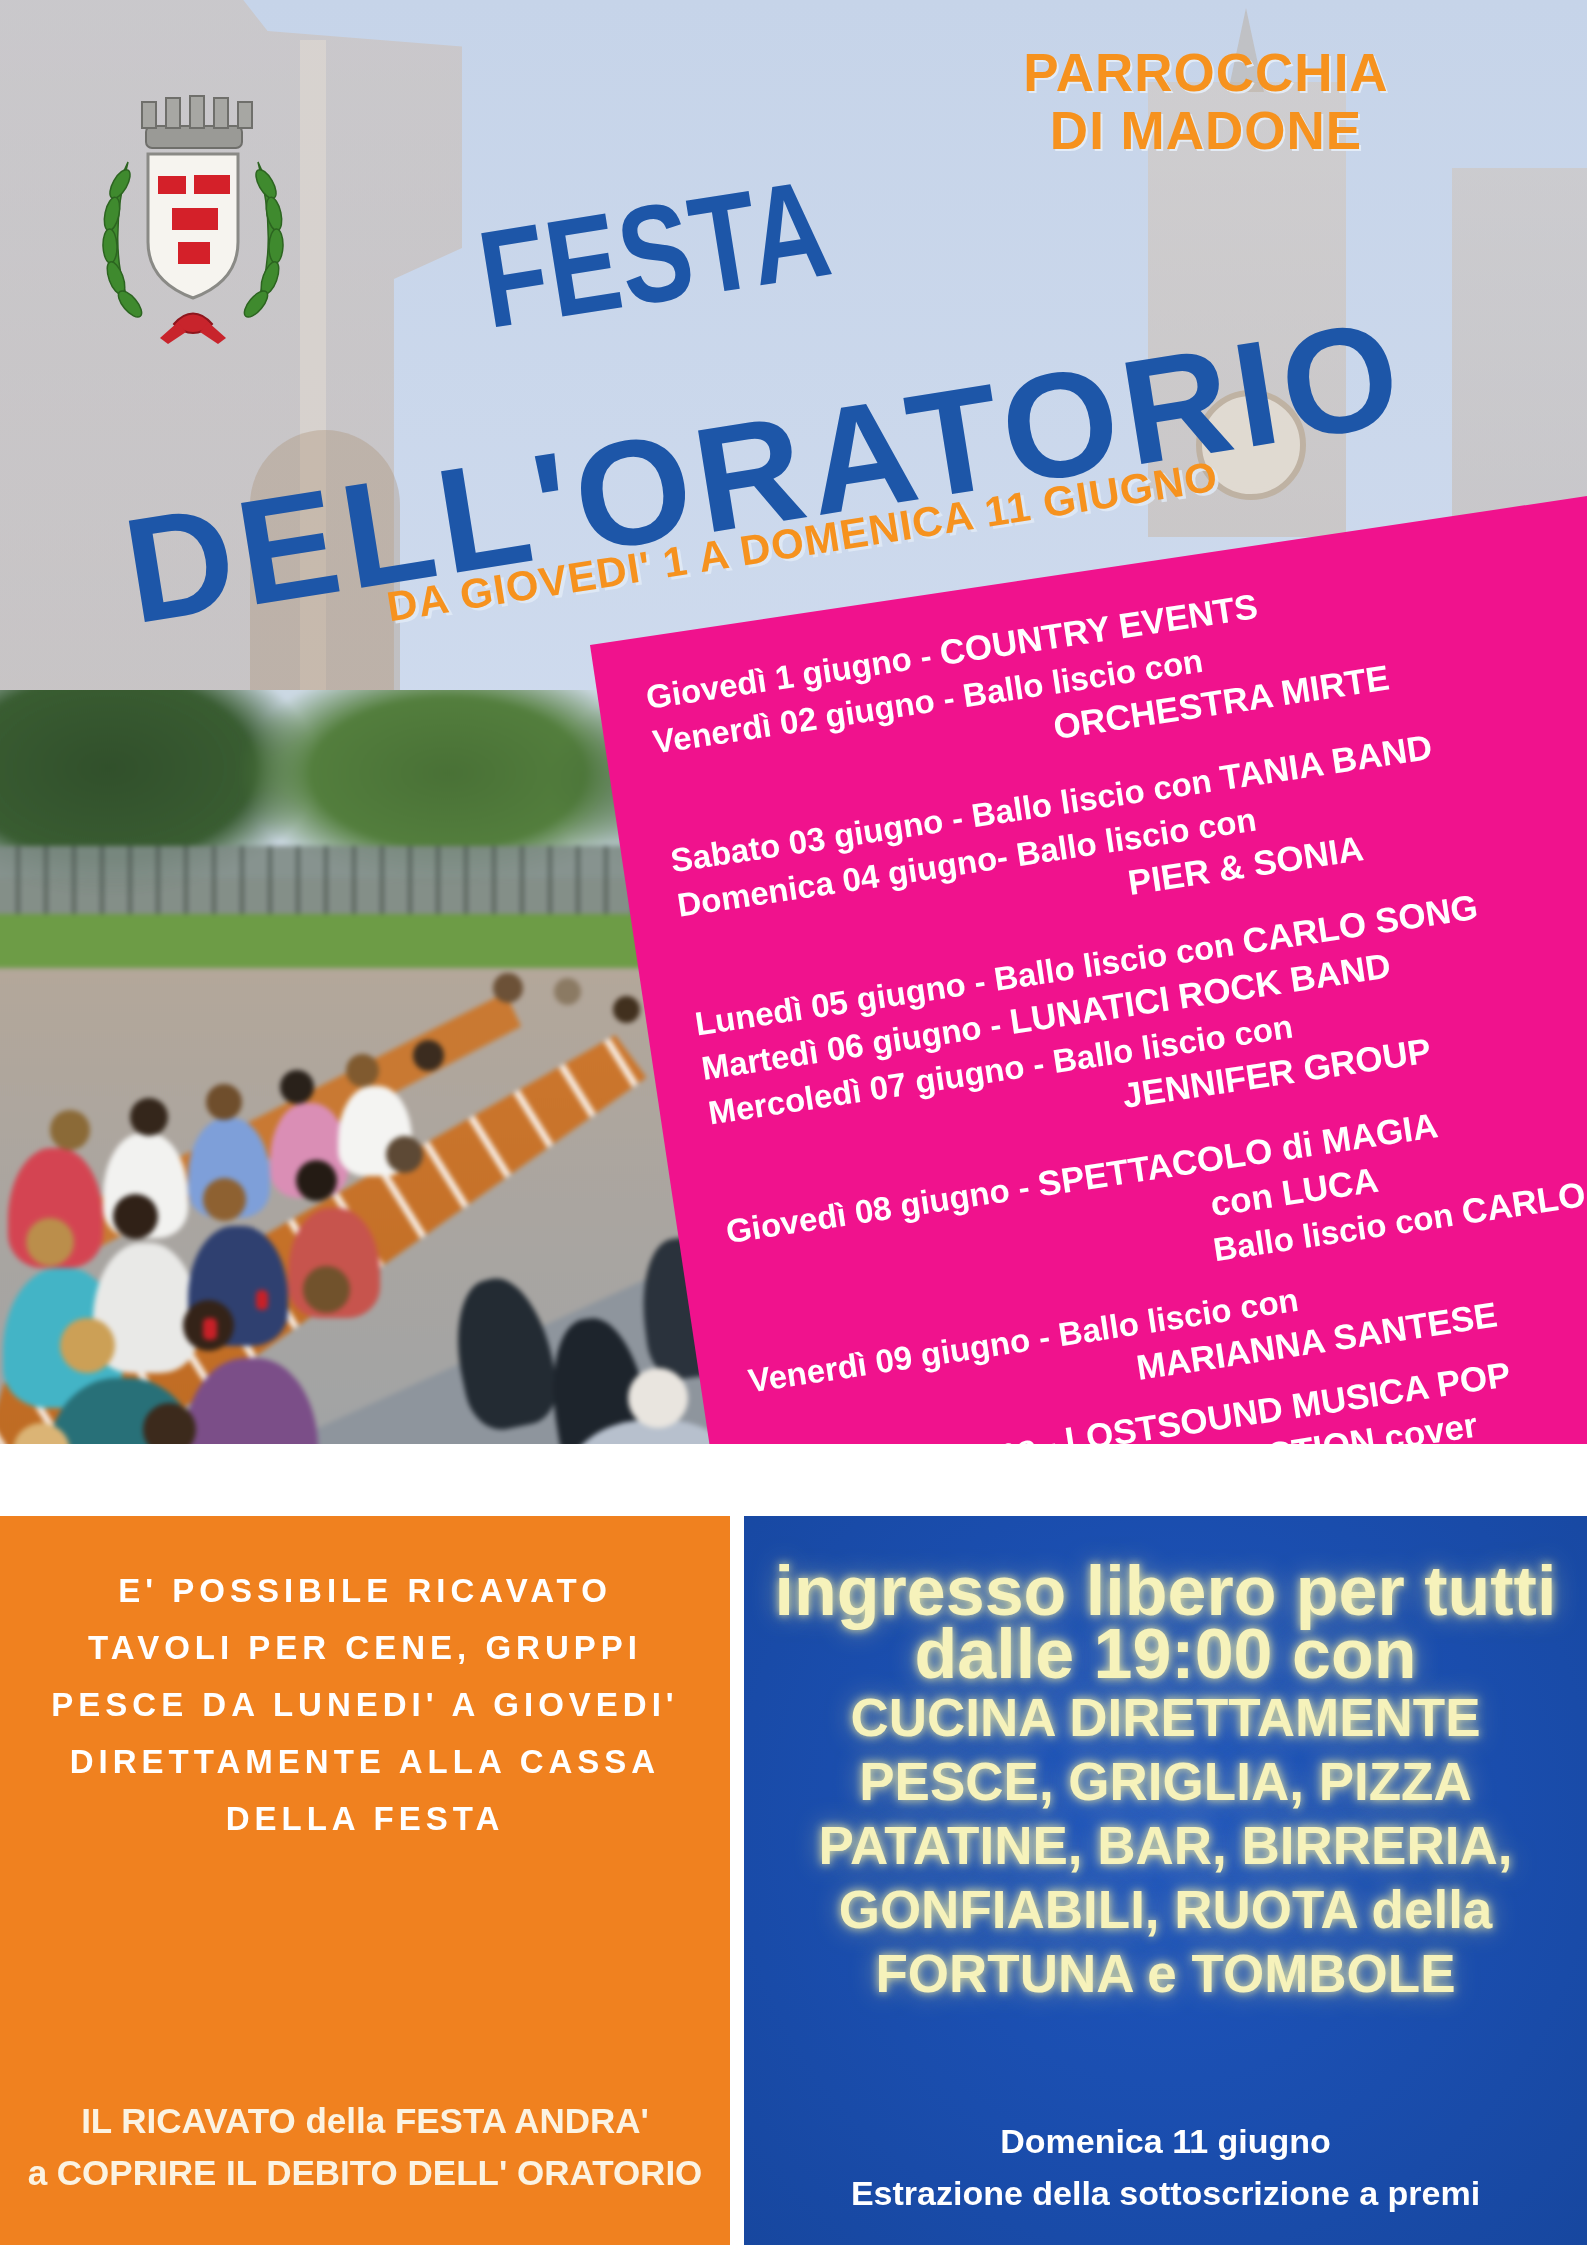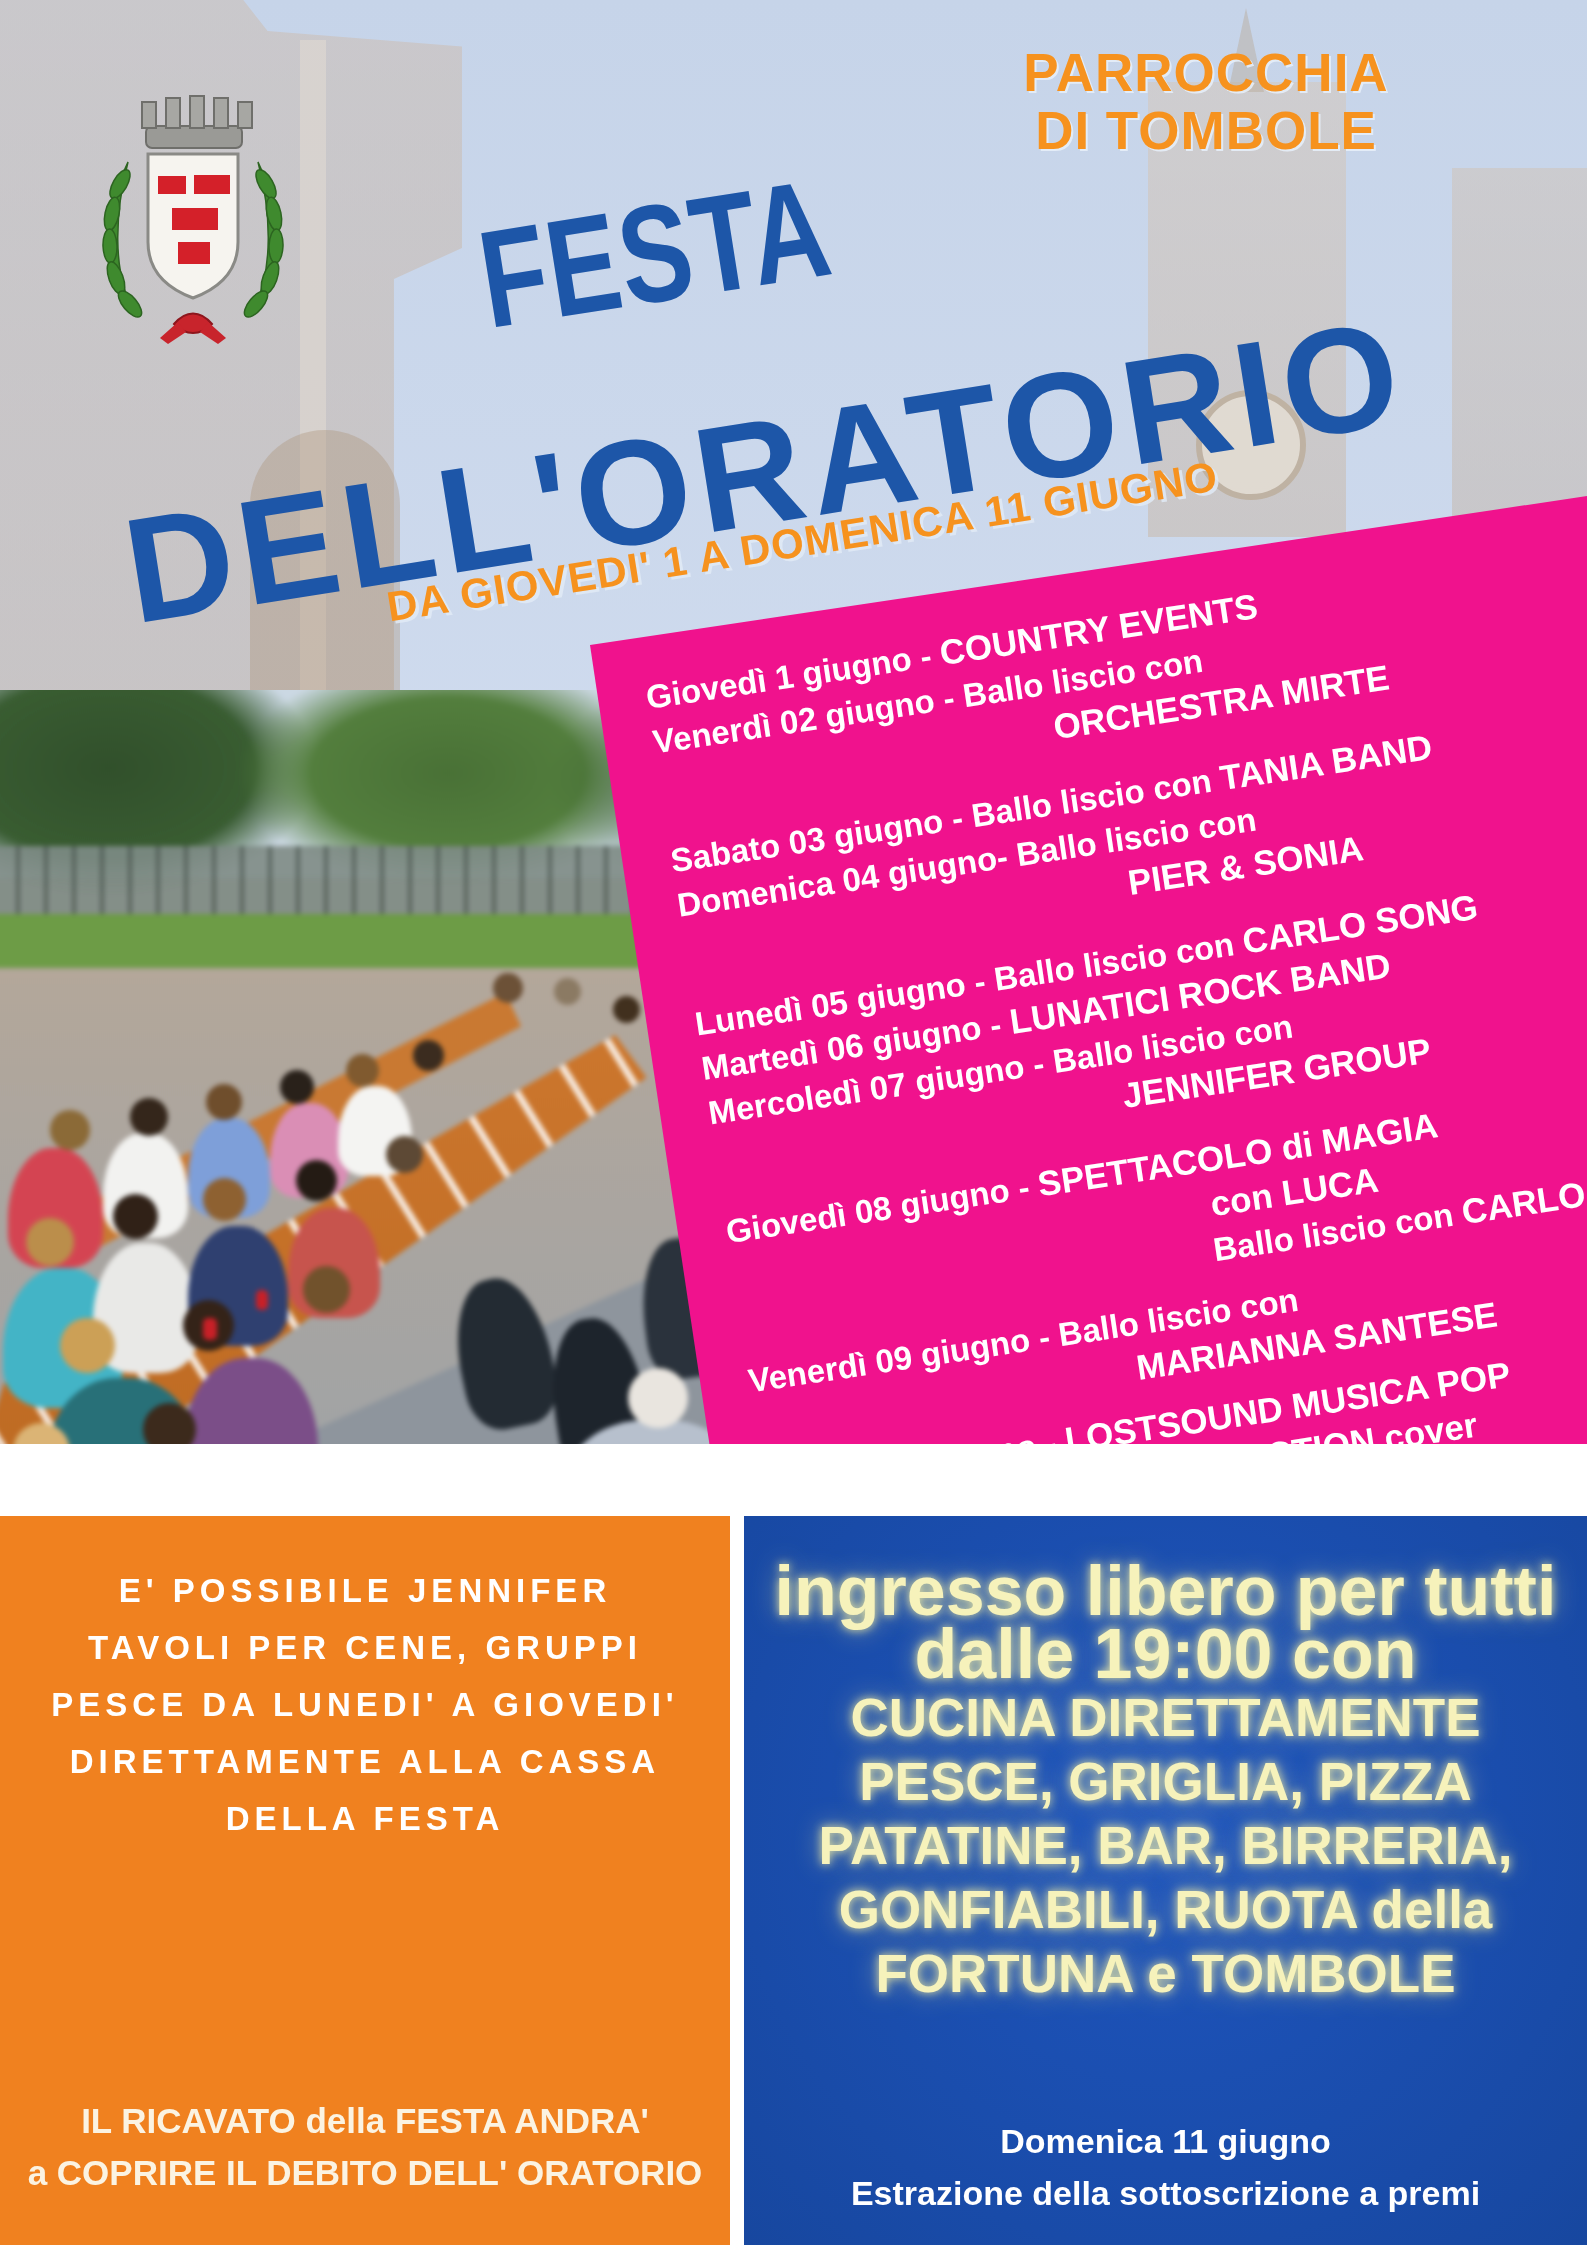--- a/index.html
+++ b/index.html
@@ -136,21 +136,21 @@
       </g>
       <g>
         <path d="M84 232 C96 218 110 218 122 232 C110 244 96 244 84 232 Z" fill="#c8242c" stroke="#8e161d" stroke-width="2"></path>
         <path d="M70 246 L88 230 L96 240 L78 252 Z" fill="#c8242c"></path>
         <path d="M136 246 L118 230 L110 240 L128 252 Z" fill="#c8242c"></path>
       </g>
     </svg>
 
     <div class="parish">
       <div>PARROCCHIA</div>
-      <div>DI TOMBOLE</div>
+      <div>DI MADONE</div>
     </div>
 
     <div class="title1">FESTA</div>
     <div class="title2">DELL'ORATORIO</div>
     <div class="dates">DA GIOVEDI' 1 A DOMENICA 11 GIUGNO</div>
 
     <div class="photo">
       <div class="ph-in">
         <div class="ph-sky"></div>
         <div class="blob" style="left:-90px;top:-40px;width:420px;height:260px;background:radial-gradient(closest-side,#32502c,#3a5c33 70%,rgba(58,92,51,0) 100%);"></div>
@@ -224,21 +224,21 @@
       <div class="srow c"><span></span><span class="bname">MARIANNA SANTESE</span></div>
       <div class="srow gaps"><span>Sabato 10 giugno - </span><span class="bname">LOSTSOUND MUSICA POP</span></div>
       <div class="srow"><span>Domenica 11 giugno - </span><span class="bname">2ND FUNCTION cover</span></div>
     </div>
 
     <div class="white-sliver"></div>
   </div>
 
   <div class="booking">
     <div class="bk-lines">
-      <div>E' POSSIBILE JENNIFER</div>
+      <div>E' POSSIBILE RICAVATO</div>
       <div>TAVOLI PER CENE, GRUPPI</div>
       <div>PESCE DA LUNEDI' A GIOVEDI'</div>
       <div>DIRETTAMENTE ALLA CASSA</div>
       <div>DELLA FESTA</div>
     </div>
     <div class="bk-footer">
       <div>IL RICAVATO della FESTA ANDRA'</div>
       <div>a COPRIRE IL DEBITO DELL' ORATORIO</div>
     </div>
   </div>

